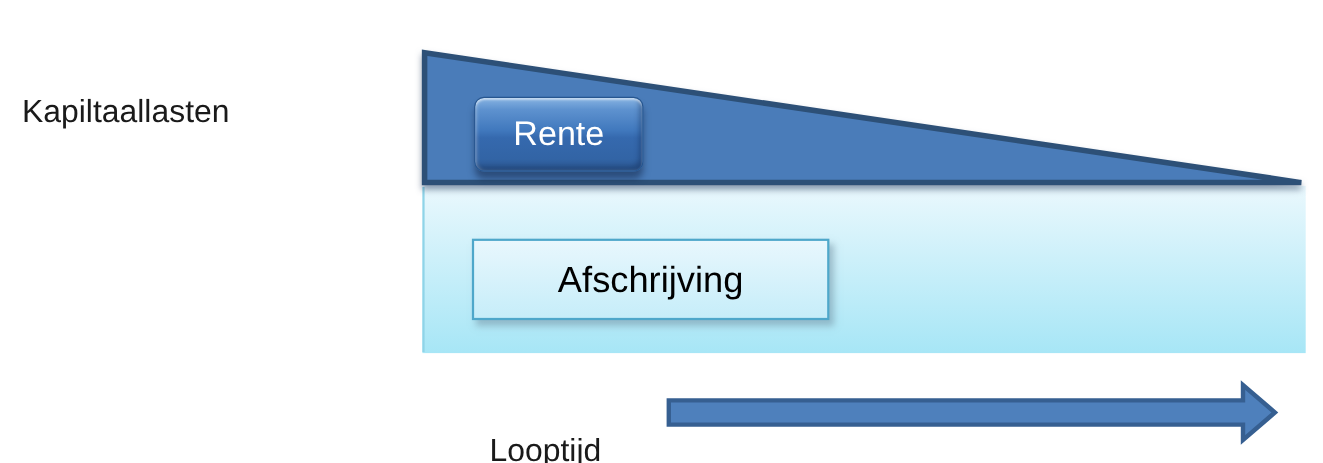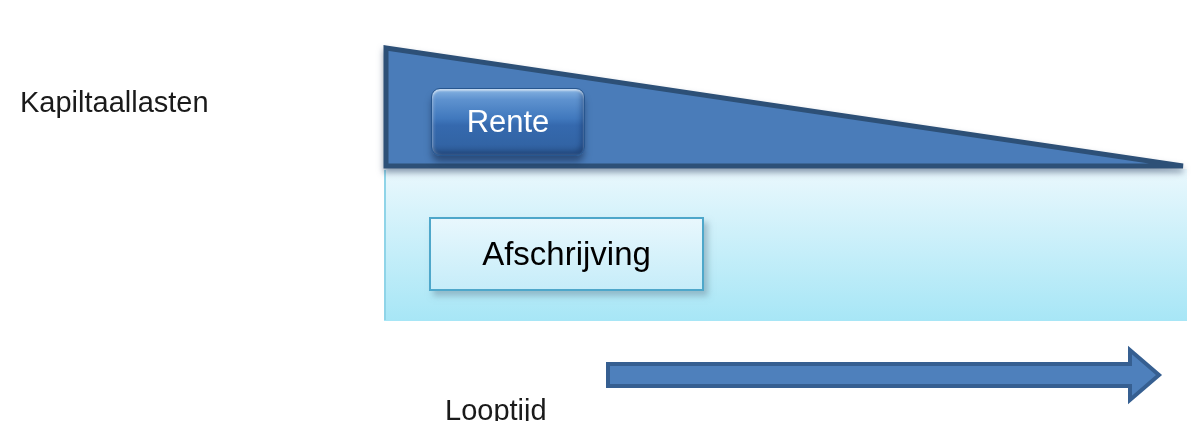--- a/index.html
+++ b/index.html
@@ -16,21 +16,21 @@
     border-radius:9px;border:1px solid #27568f;
     background:linear-gradient(180deg,#86b3e2 0%,#5e92cf 16%,#4078bd 45%,#3569ae 55%,#3264a5 84%,#2f5d98 100%);
     box-shadow:0 7px 7px -1px rgba(18,38,72,.55),
                inset 0 2px 2px rgba(255,255,255,.5),
                inset 2px 0 3px rgba(255,255,255,.2),
                inset -3px -4px 5px rgba(10,30,70,.35);
     display:flex;align-items:center;justify-content:center;
     color:#ffffff;font-size:31px;
   }
   .afs-box{
-    position:absolute;left:429px;top:217px;width:275px;height:74px;
+    position:absolute;left:429px;top:217px;width:325px;height:74px;
     box-sizing:border-box;border:2px solid #4ea7ca;
     background:linear-gradient(180deg,#e8f7fd 0%,#c6edf9 100%);
     box-shadow:4px 5px 6px rgba(110,140,158,.5);
     display:flex;align-items:center;justify-content:center;
     color:#000000;font-size:33px;
   }
   .tri{filter:drop-shadow(0 4px 3px rgba(35,60,95,.5));}
 </style>
 </head>
 <body>

